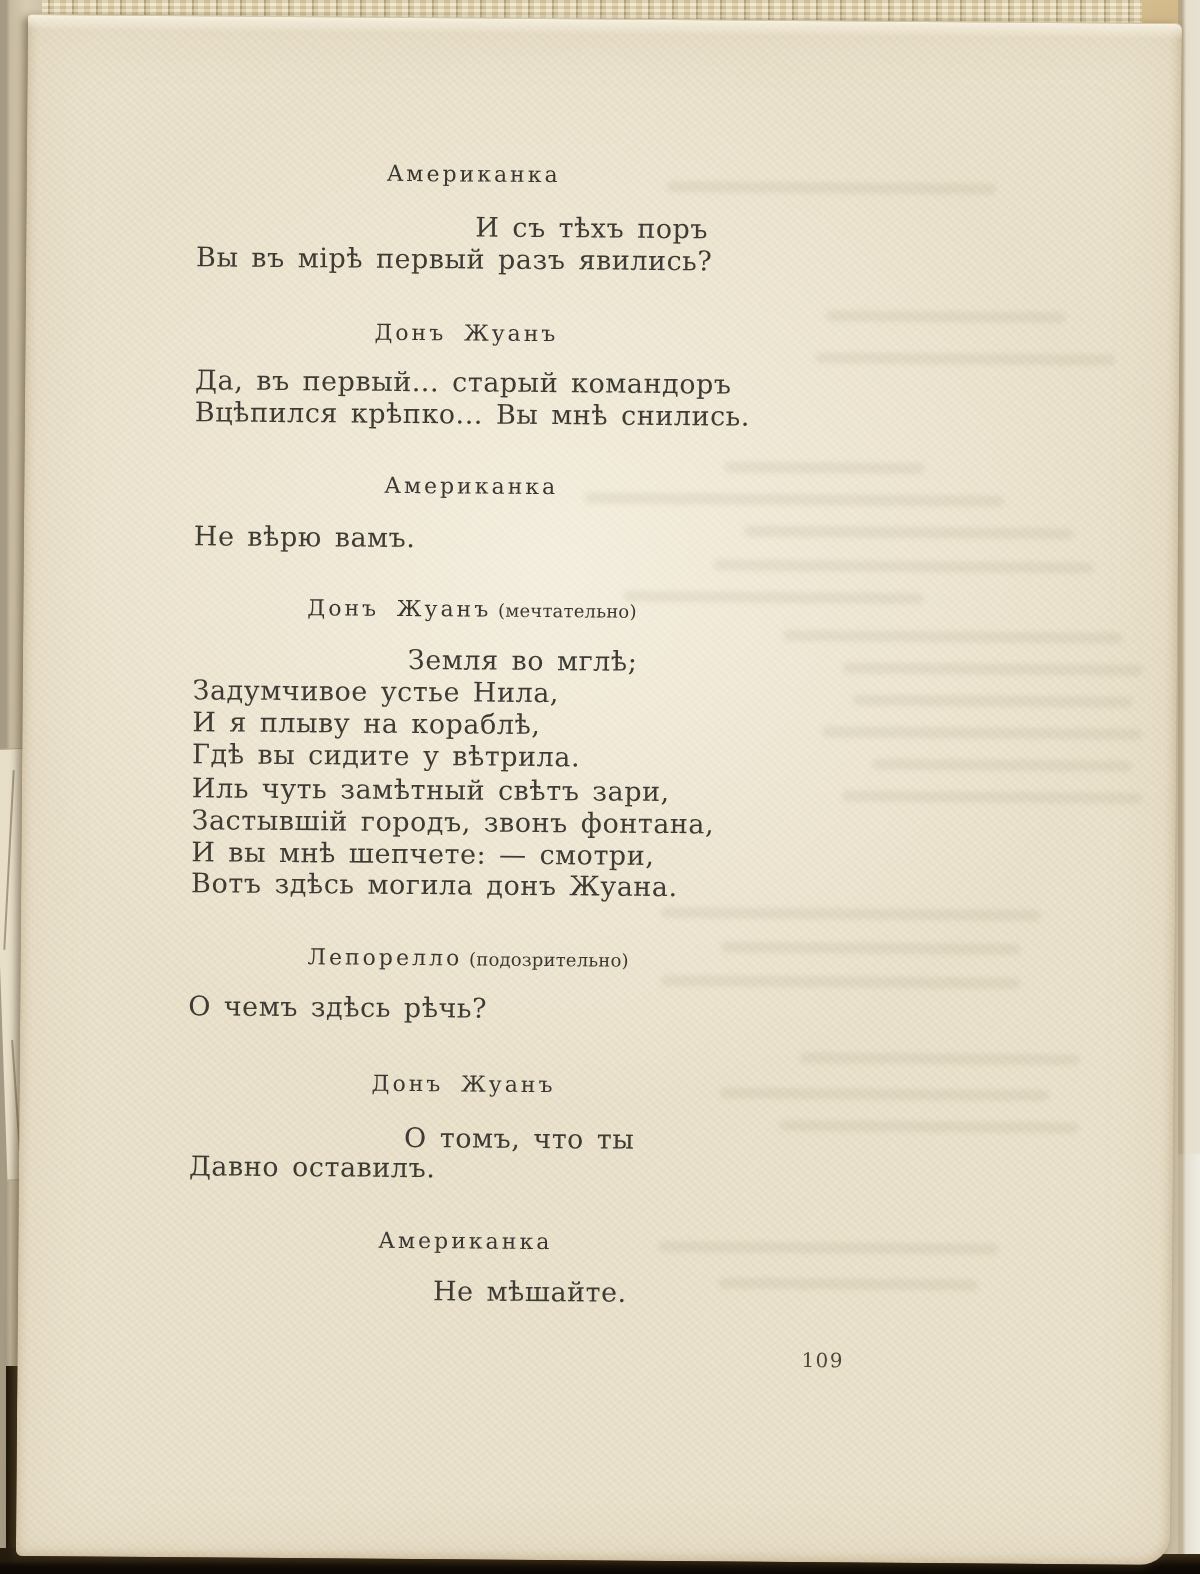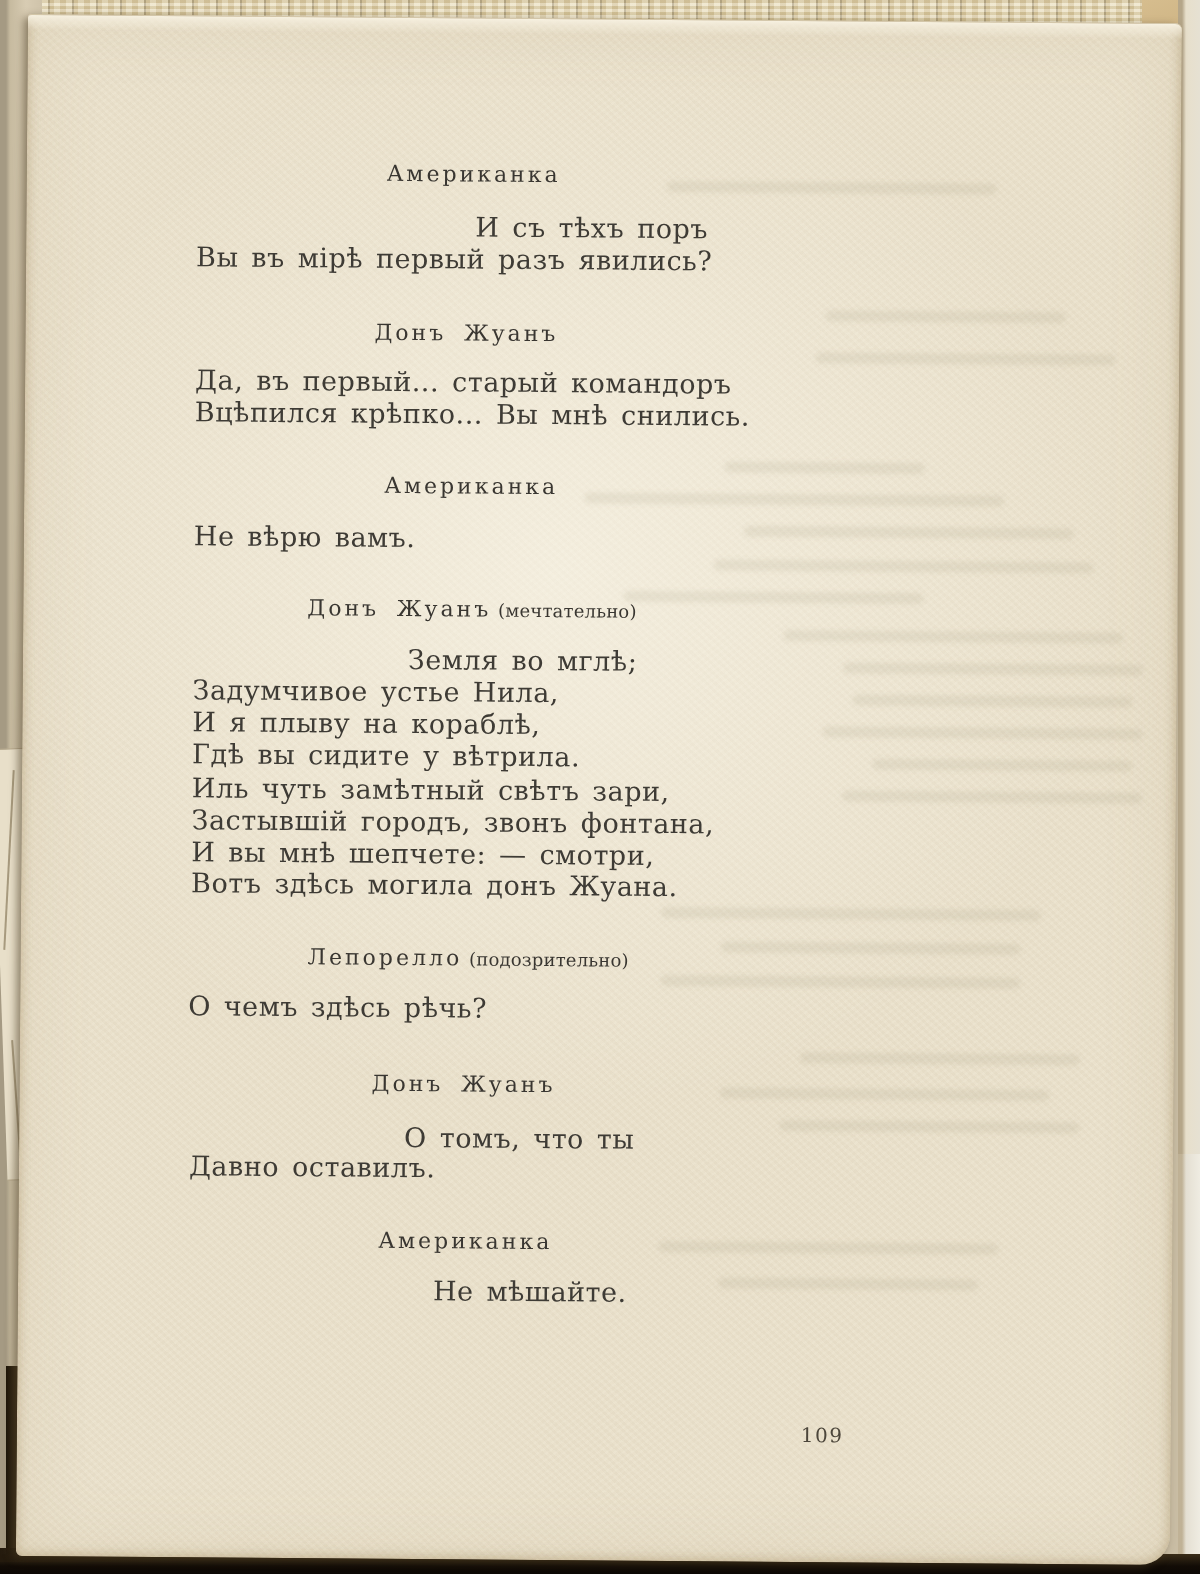--- a/index.html
+++ b/index.html
@@ -153,15 +153,15 @@
       <div class="line body" style="left: 170px; top: 791px;"><span>Застывшій городъ, звонъ фонтана,</span></div>
       <div class="line body" style="left: 170px; top: 823px;"><span>И вы мнѣ шепчете: — смотри,</span></div>
       <div class="line body" style="left: 170px; top: 854px;"><span>Вотъ здѣсь могила донъ Жуана.</span></div>
       <div class="line header" style="left: 287px; top: 930px;"><span>Лепорелло</span><span class="note"> (подозрительно)</span></div>
       <div class="line body" style="left: 168px; top: 977px;"><span>О чемъ здѣсь рѣчь?</span></div>
       <div class="line header" style="left: 352px; top: 1056px;"><span>Донъ Жуанъ</span></div>
       <div class="line body" style="left: 385px; top: 1107px;"><span>О томъ, что ты</span></div>
       <div class="line body" style="left: 170px; top: 1137px;"><span>Давно оставилъ.</span></div>
       <div class="line header" style="left: 360px; top: 1213px;"><span>Американка</span></div>
       <div class="line body" style="left: 415px; top: 1260px;"><span>Не мѣшайте.</span></div>
-      <div class="line pagenum" style="left: 784px; top: 1405px;"><span>109</span></div>
+      <div class="line pagenum" style="left: 784px; top: 1330px;"><span>109</span></div>
     </div>
 </div>
 
 </body></html>

